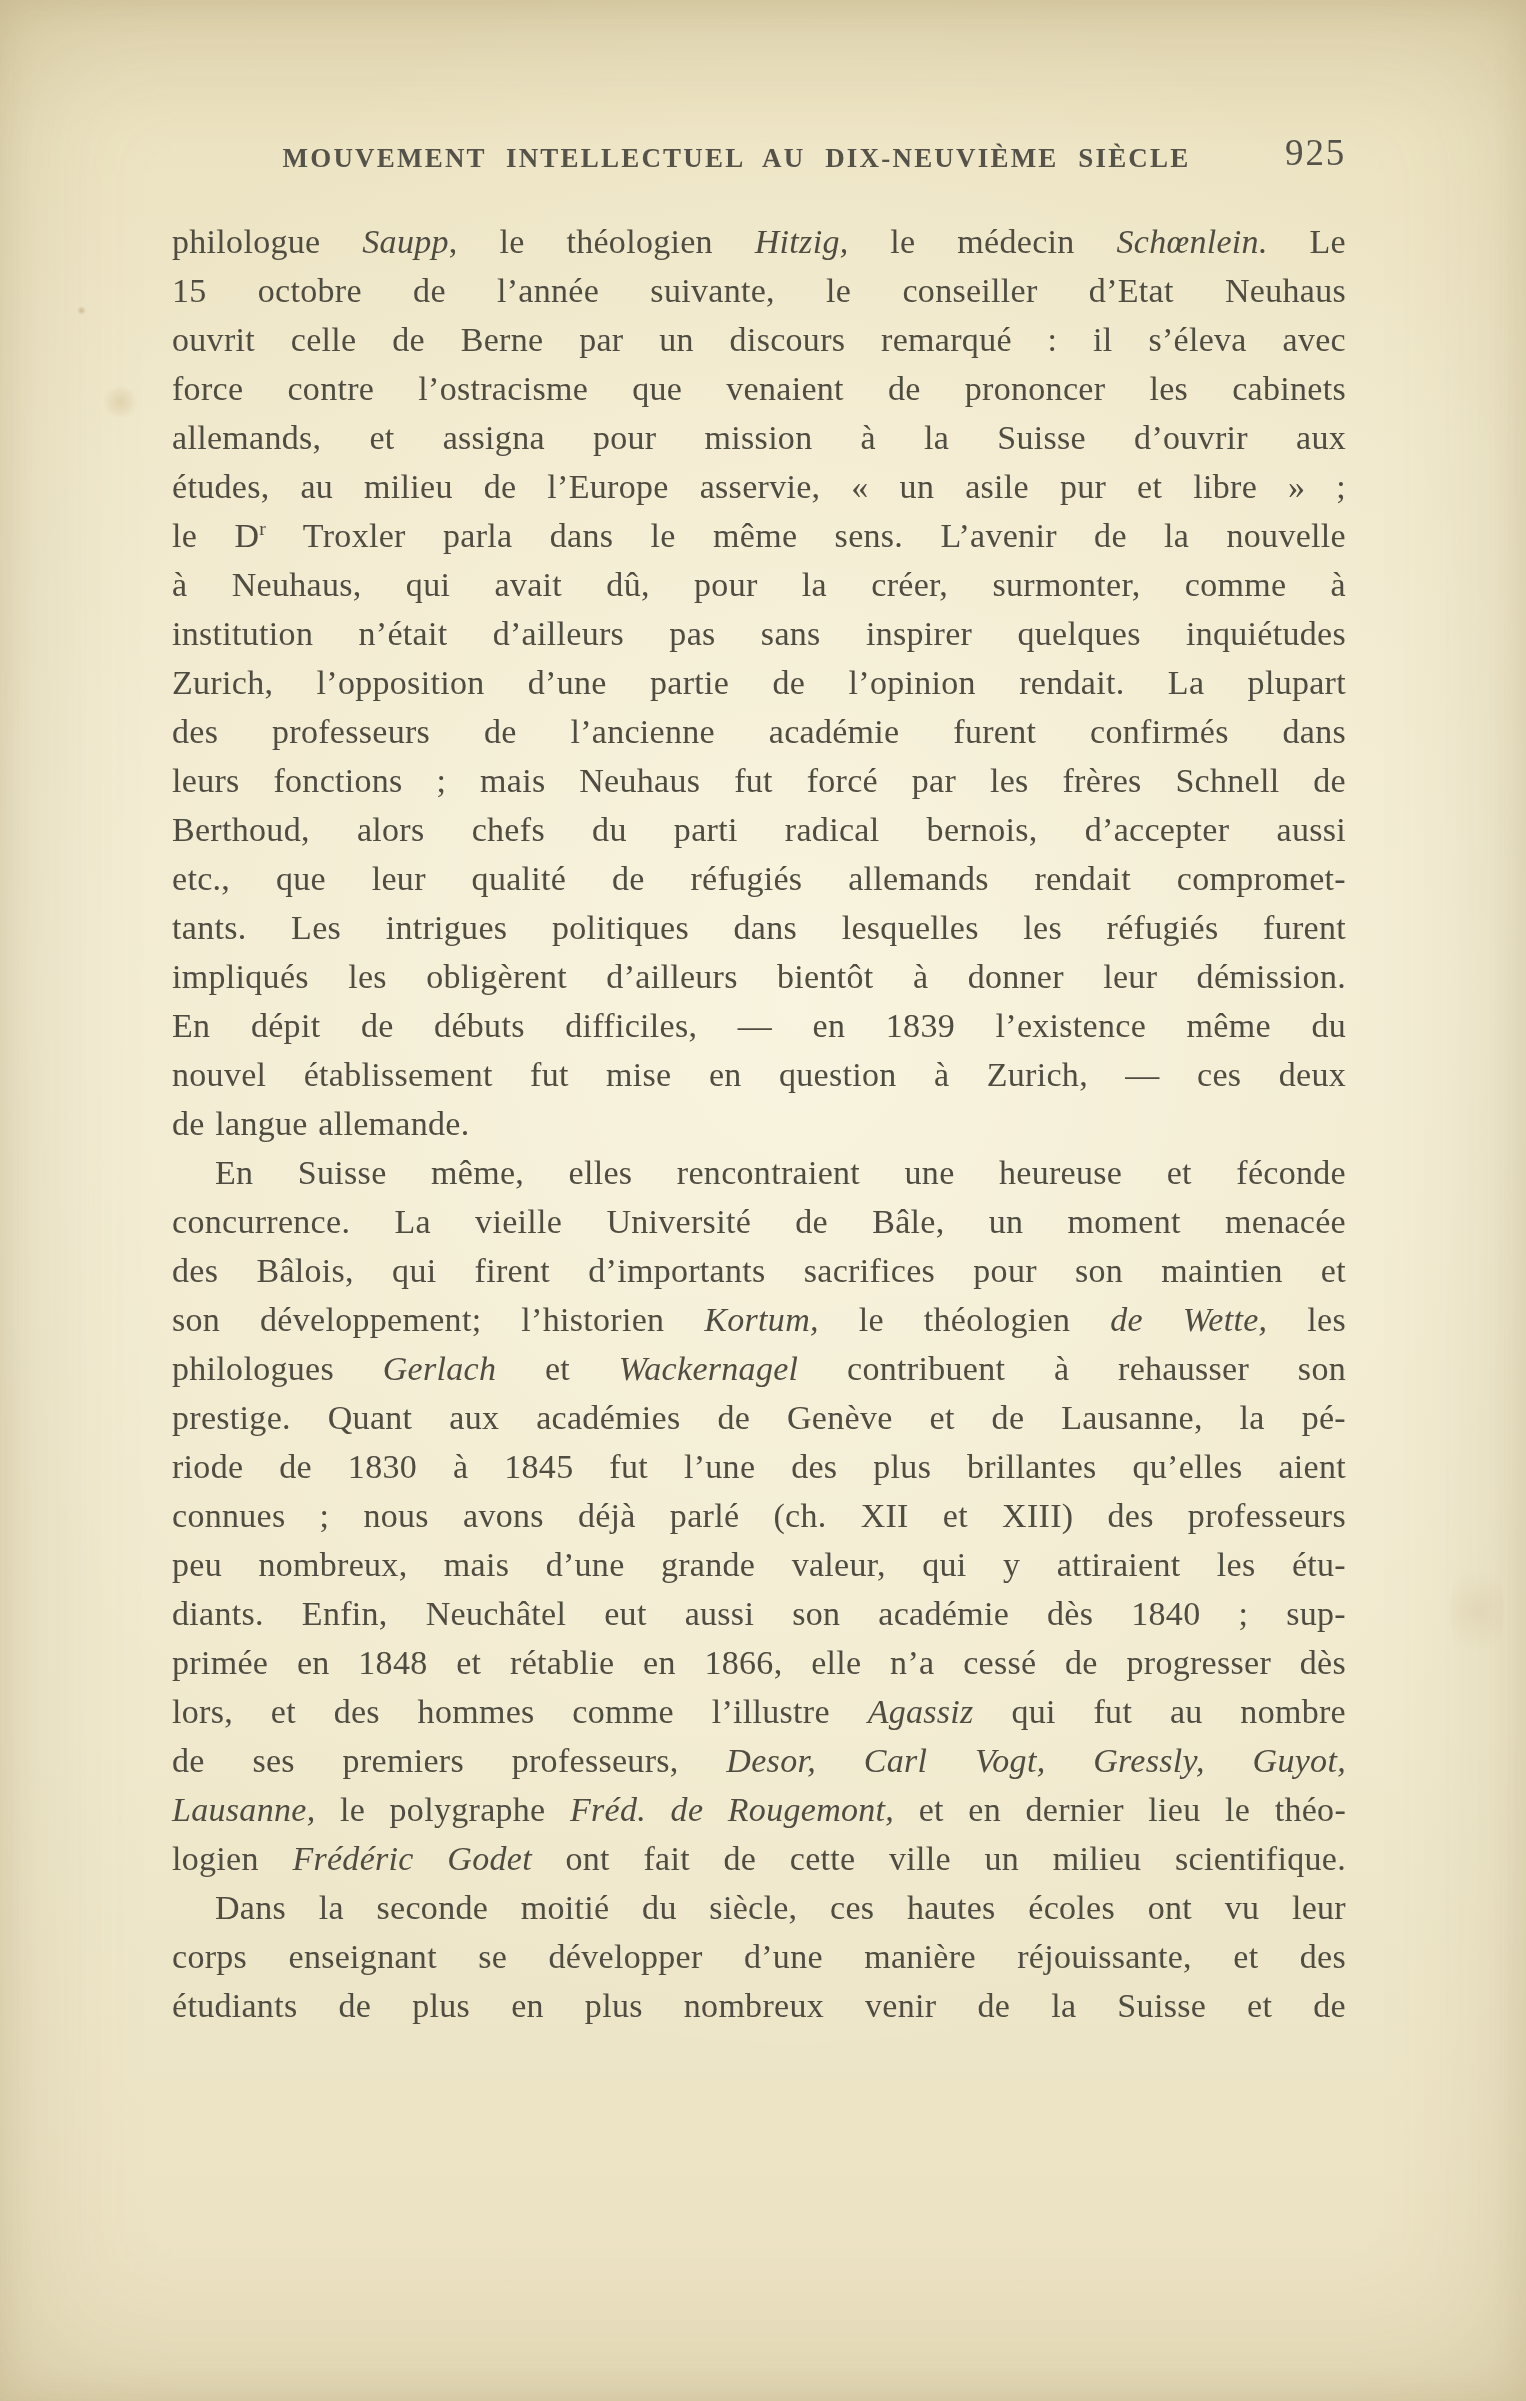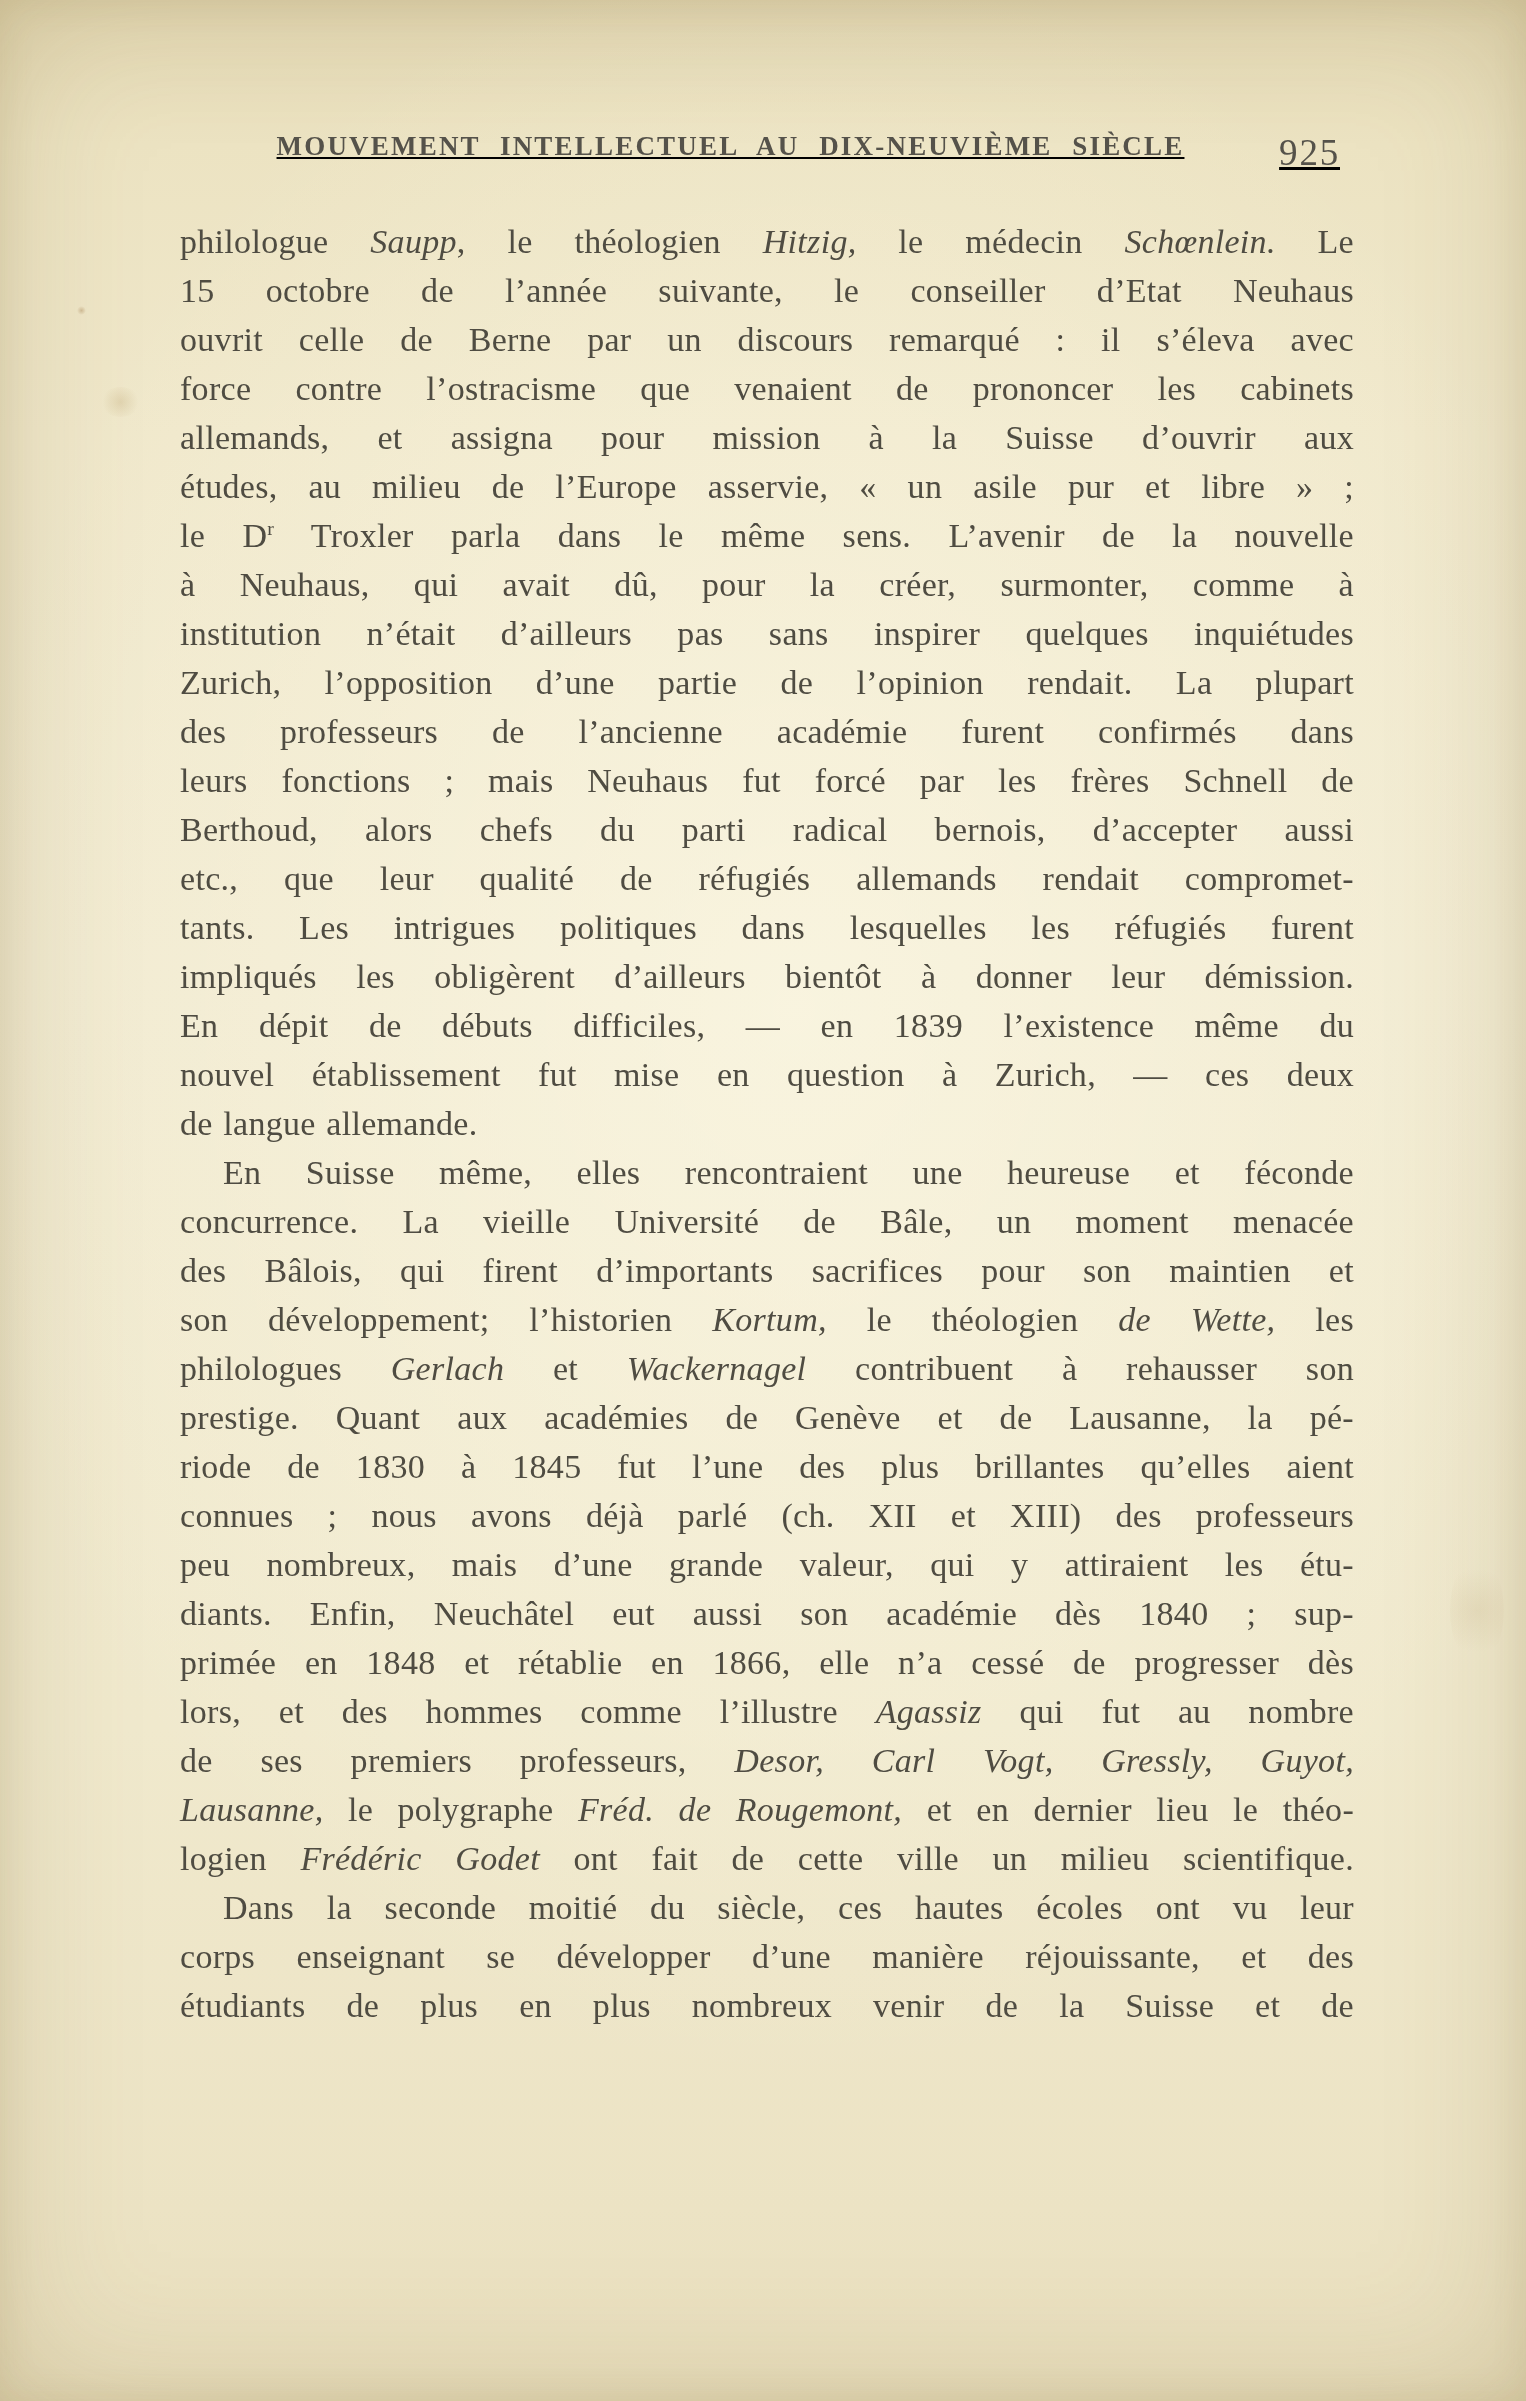--- a/index.html
+++ b/index.html
@@ -27,25 +27,24 @@
   .s1 { left: 77px; top: 306px; width: 9px; height: 9px;
         background: radial-gradient(circle, rgba(150,110,60,0.35), rgba(150,110,60,0) 70%); }
   .s2 { left: 100px; top: 387px; width: 41px; height: 30px;
         background: radial-gradient(circle, rgba(170,140,80,0.22), rgba(170,140,80,0) 70%); }
   .s3 { left: 1450px; top: 1557px; width: 54px; height: 107px;
         background: radial-gradient(circle, rgba(160,125,65,0.10), rgba(160,125,65,0) 70%); }
 
   .running-header {
     position: absolute;
     top: 131px;
-    left: 166px;
+    left: 172px;
     width: 1174px;
     display: flex;
-    align-items: flex-start;
-    text-decoration: underline;
+    align-items: flex-end;
   }
   .header-title {
     flex: 1;
     text-align: center;
     padding-left: 107px;
     font-size: 27px;
     font-weight: bold;
     letter-spacing: 2.2px;
     word-spacing: 10.7px;
     color: #55524a;
@@ -58,21 +57,20 @@
     color: #55524a;
     letter-spacing: 1.8px;
   }
 
   .text-block {
     position: absolute;
     top: 217px;
     left: 172px;
     width: 1174px;
     color: #4f4c42;
-    margin-left: 8px;
   }
   .line {
     font-size: 34px;
     line-height: 49px;
     height: 49px;
     text-align: justify;
     text-align-last: justify;
     letter-spacing: 0.3px;
     word-spacing: 1.8px;
     white-space: nowrap;

